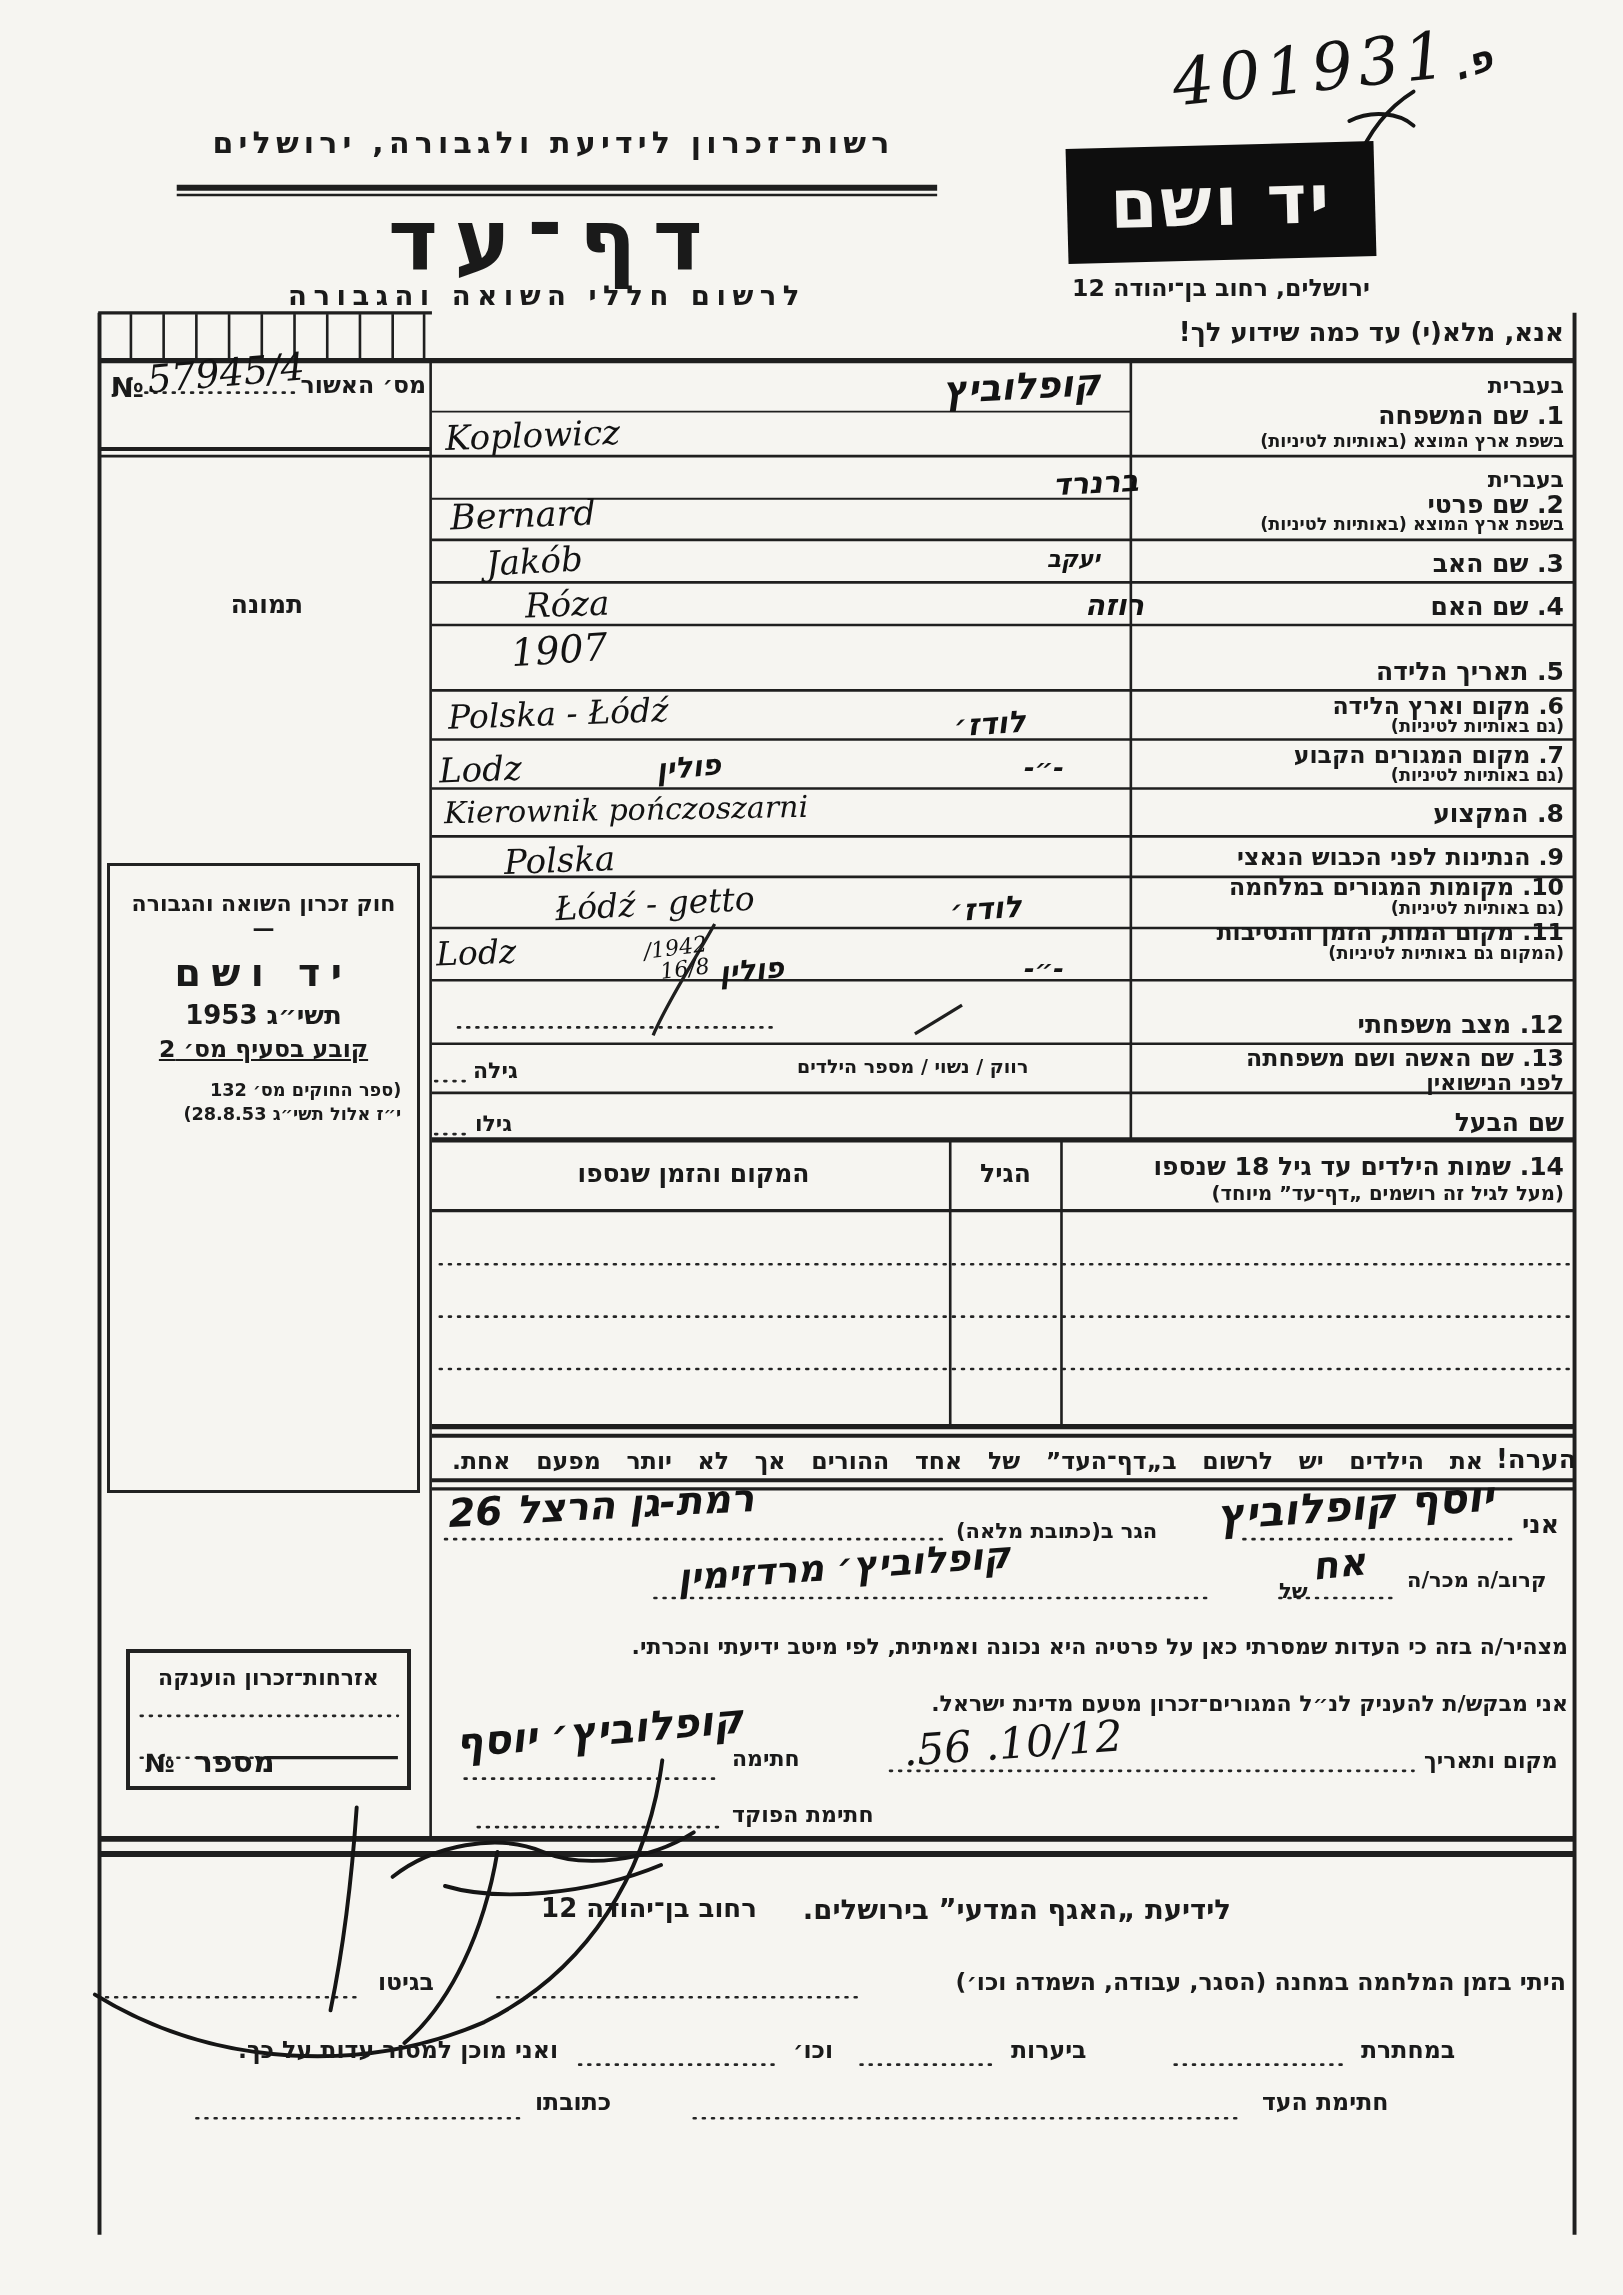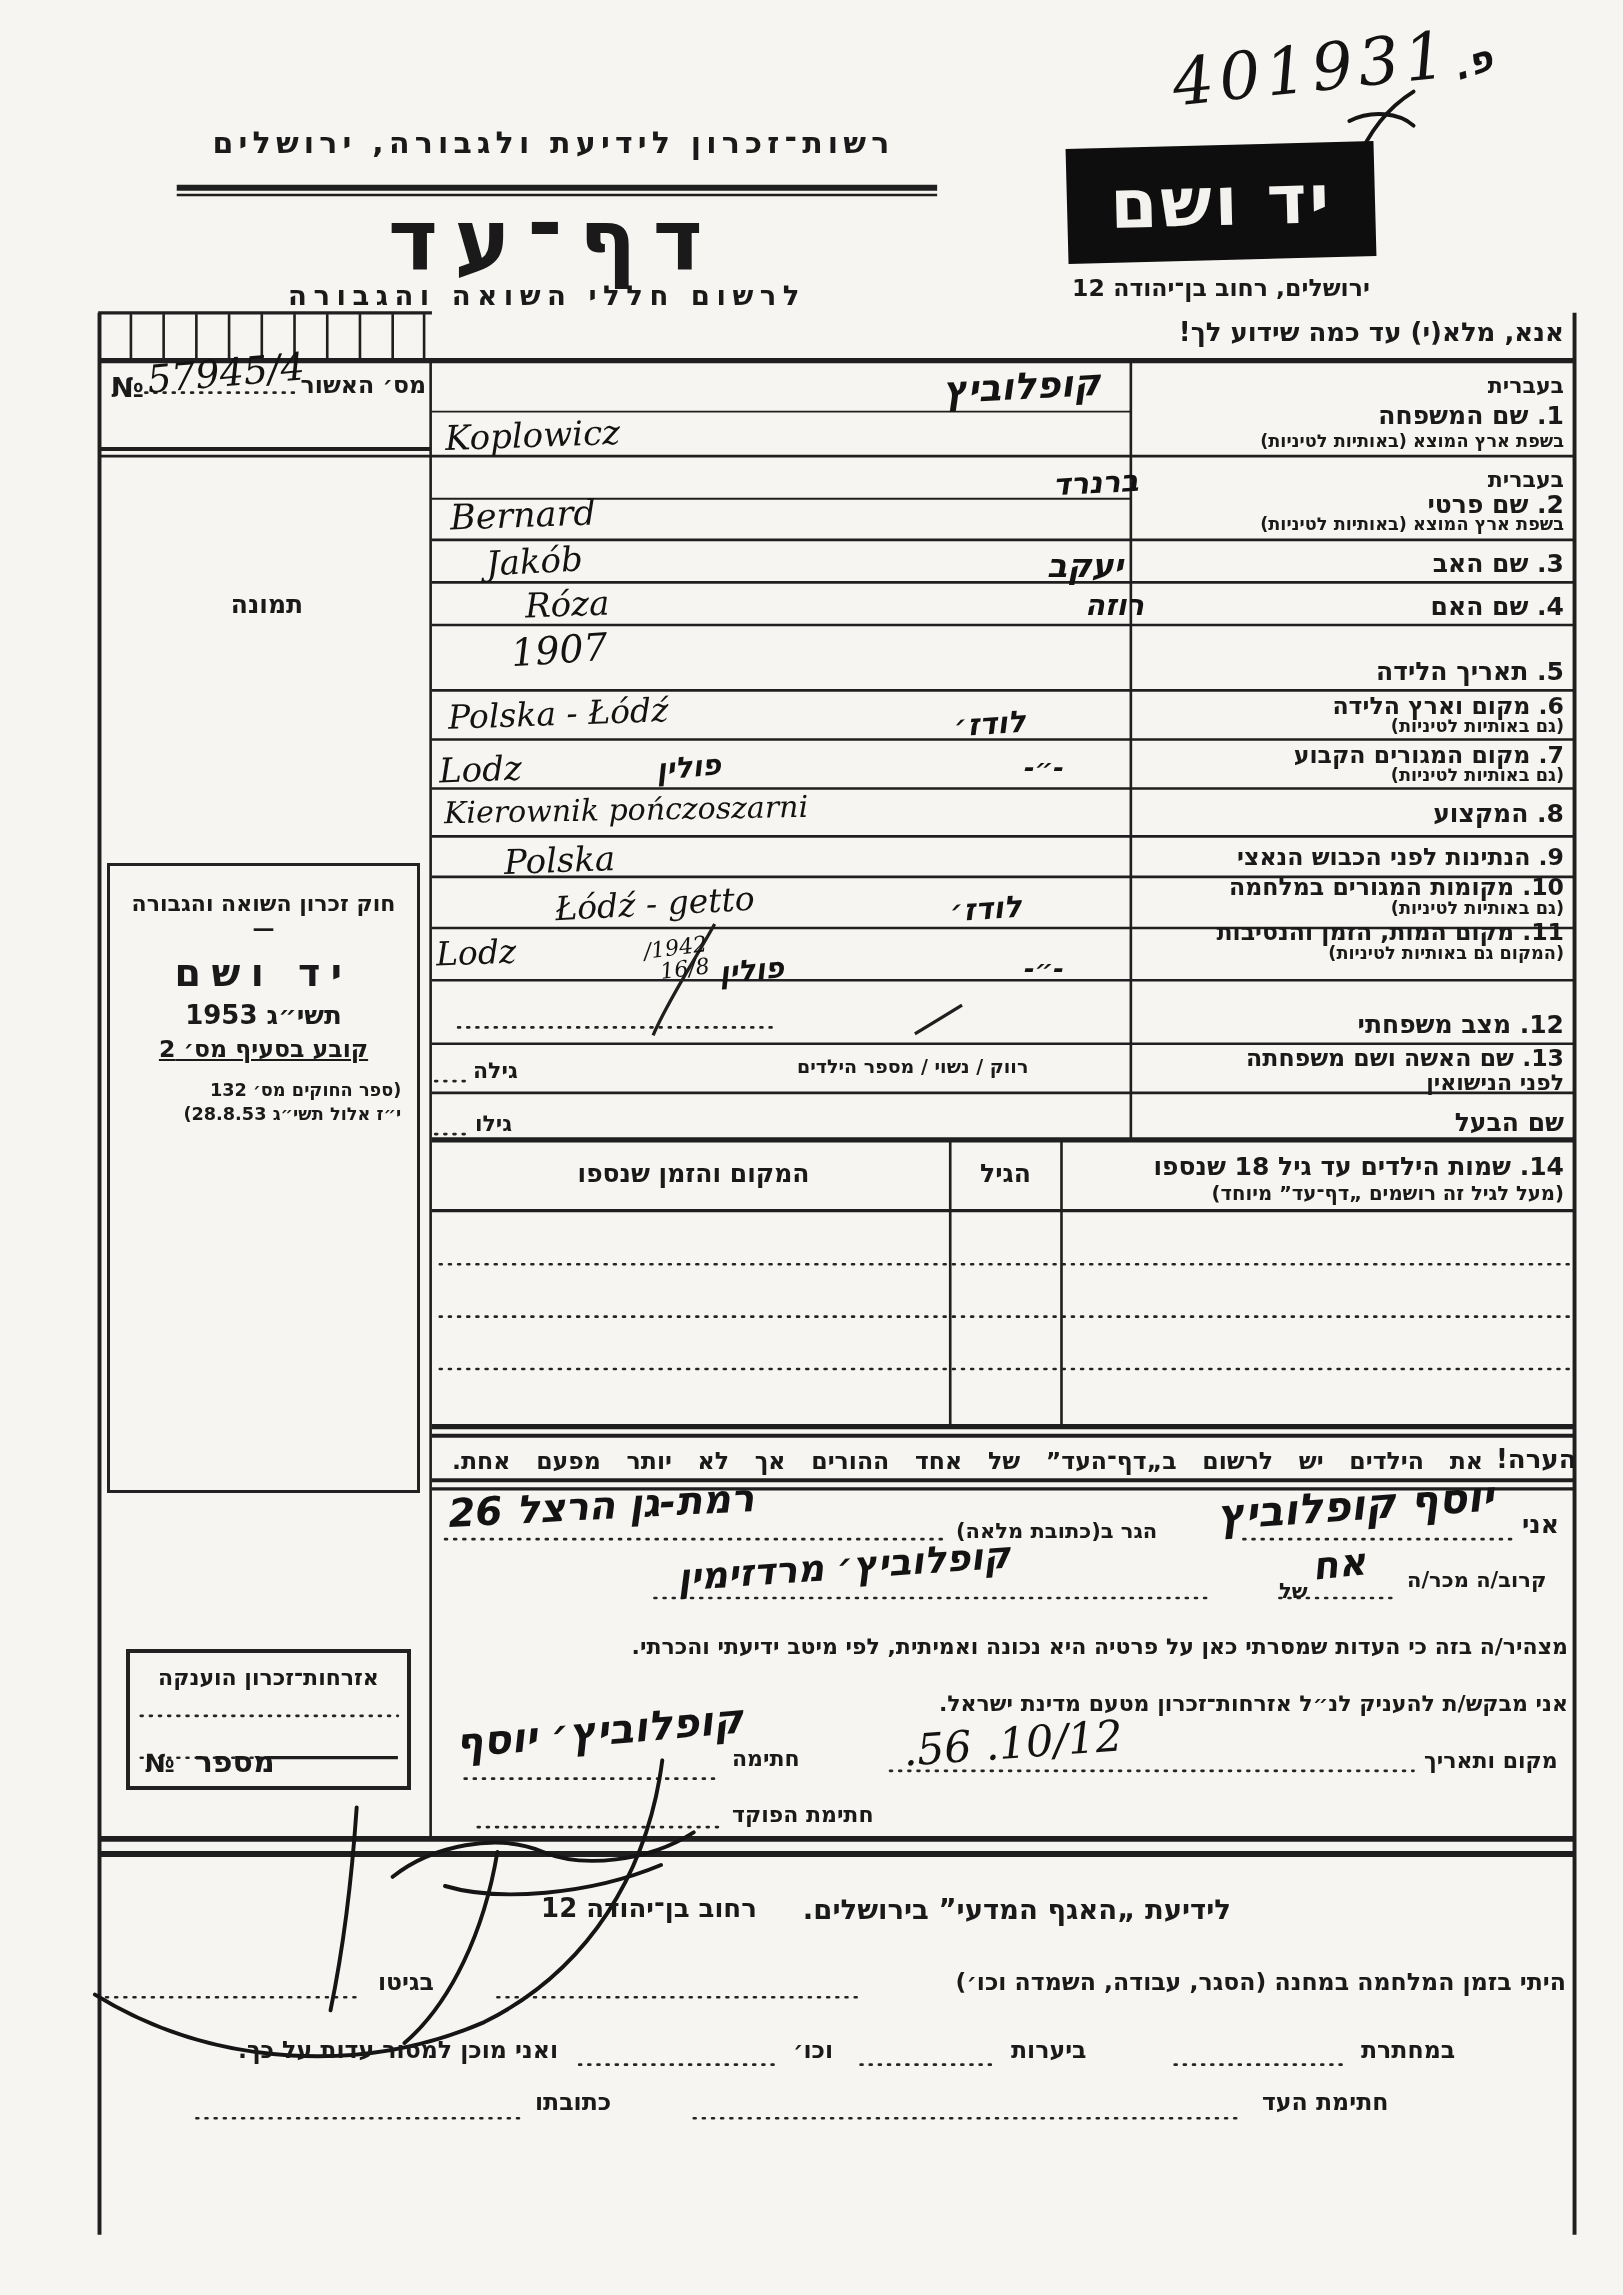--- a/index.html
+++ b/index.html
@@ -176,21 +176,21 @@
 <div class="abs t r z2" style="left:1142px;top:1011px;width:422px;font-size:25px;">12. מצב משפחתי</div>
 <div class="abs t r z2" style="left:1142px;top:1045px;width:422px;font-size:23.6px;">13. שם האשה ושם משפחתה</div>
 <div class="abs t r z2" style="left:1142px;top:1070px;width:422px;font-size:22px;">לפני הנישואין</div>
 <div class="abs t r z2" style="left:1142px;top:1109px;width:422px;font-size:25px;">שם הבעל</div>
 
 <div class="abs hwh z3" style="left:943px;top:365px;font-size:37px;transform:rotate(-3deg);">קופלוביץ</div>
 <div class="abs hw z3" style="left:445px;top:415px;font-size:34px;transform:rotate(-2deg);">Koplowicz</div>
 <div class="abs hwh z3" style="left:1053px;top:465px;font-size:30px;transform:rotate(-3deg);">ברנרד</div>
 <div class="abs hw z3" style="left:450px;top:495px;font-size:35px;transform:rotate(-2deg);">Bernard</div>
 <div class="abs hw z3" style="left:486px;top:541px;font-size:34px;transform:rotate(-3deg);">Jakób</div>
-<div class="abs hwh z3" style="left:1047px;top:546px;font-size:33px;">יעקב</div>
+<div class="abs hwh z3" style="left:1047px;top:546px;font-size:23px;">יעקב</div>
 <div class="abs hw z3" style="left:525px;top:584px;font-size:34px;transform:rotate(-2deg);">Róza</div>
 <div class="abs hwh z3" style="left:1049px;top:588px;font-size:29px;margin-left:36px;">רוזה</div>
 <div class="abs hw z3" style="left:511px;top:628px;font-size:38px;transform:rotate(-4deg);">1907</div>
 <div class="abs hw z3" style="left:448px;top:694px;font-size:33px;transform:rotate(-2deg);">Polska - Łódź</div>
 <div class="abs hwh z3" style="left:954px;top:706px;font-size:30px;transform:rotate(-4deg);">לודז׳</div>
 <div class="abs hw z3" style="left:439px;top:749px;font-size:34px;transform:rotate(-2deg);">Lodz</div>
 <div class="abs hwh z3" style="left:656px;top:750px;font-size:29px;transform:rotate(-5deg);">פולין</div>
 <div class="abs hwh z3" style="left:1024px;top:753px;font-size:26px;">-״-</div>
 <div class="abs hw z3" style="left:444px;top:792px;font-size:30px;transform:rotate(-1deg);">Kierownik pończoszarni</div>
 <div class="abs hw z3" style="left:504px;top:840px;font-size:34px;transform:rotate(-2deg);">Polska</div>
@@ -221,21 +221,21 @@
 
 <div class="abs t z2" style="left:1522px;top:1511px;font-size:25px;">אני</div>
 <div class="abs hwh z3" style="left:1217px;top:1481px;font-size:42px;transform:rotate(-4deg);">יוסף קופלוביץ</div>
 <div class="abs t z2" style="left:956px;top:1519px;font-size:21px;">הגר ב(כתובת מלאה)</div>
 <div class="abs hwh z3" style="left:448px;top:1483px;font-size:39px;transform:rotate(-3deg);">רמת-גן הרצל 26</div>
 <div class="abs t z2" style="left:1407px;top:1568px;font-size:21px;">קרוב/ה מכר/ה</div>
 <div class="abs hwh z3" style="left:1312px;top:1542px;font-size:38px;transform:rotate(-6deg);">אח</div>
 <div class="abs t z2" style="left:1279px;top:1579px;font-size:21px;">של</div>
 <div class="abs hwh z3" style="left:677px;top:1545px;font-size:37px;transform:rotate(-4deg);">קופלוביץ׳ מרדזימין</div>
 <div class="abs t r z2" style="left:445px;top:1634px;width:1123px;font-size:22px;">מצהיר/ה בזה כי העדות שמסרתי כאן על פרטיה היא נכונה ואמיתית, לפי מיטב ידיעתי והכרתי.</div>
-<div class="abs t r z2" style="left:445px;top:1691px;width:1123px;font-size:22px;">אני מבקש/ת להעניק לנ״ל אזרחות־זכרון מטעם מדינת ישראל.</div>
+<div class="abs t r z2" style="left:445px;top:1691px;width:1123px;font-size:22px;">אני מבקש/ת להעניק לנ״ל המגורים־זכרון מטעם מדינת ישראל.</div>
 <div class="abs t z2" style="left:1424px;top:1748px;font-size:22px;">מקום ותאריך</div>
 <div class="abs hw z3" style="left:903px;top:1718px;font-size:43px;transform:rotate(-4deg);">10/12. 56.</div>
 <div class="abs t z2" style="left:732px;top:1746px;font-size:22px;">חתימה</div>
 <div class="abs hwh z3" style="left:455px;top:1707px;font-size:41px;transform:rotate(-5deg);">קופלוביץ׳ יוסף</div>
 <div class="abs t z2" style="left:732px;top:1802px;font-size:22px;">חתימת הפוקד</div>
 
 <div class="abs stampbox z2" style="left:126px;top:1649px;width:285px;height:141px;box-sizing:border-box;">
   <div class="t c" style="font-size:22px;margin-top:11.8px;">אזרחות־זכרון הוענקה</div>
   <div class="abs" style="left:14.4px;bottom:6.5px;">
     <span class="t" style="font-size:30px;">מספר</span>

